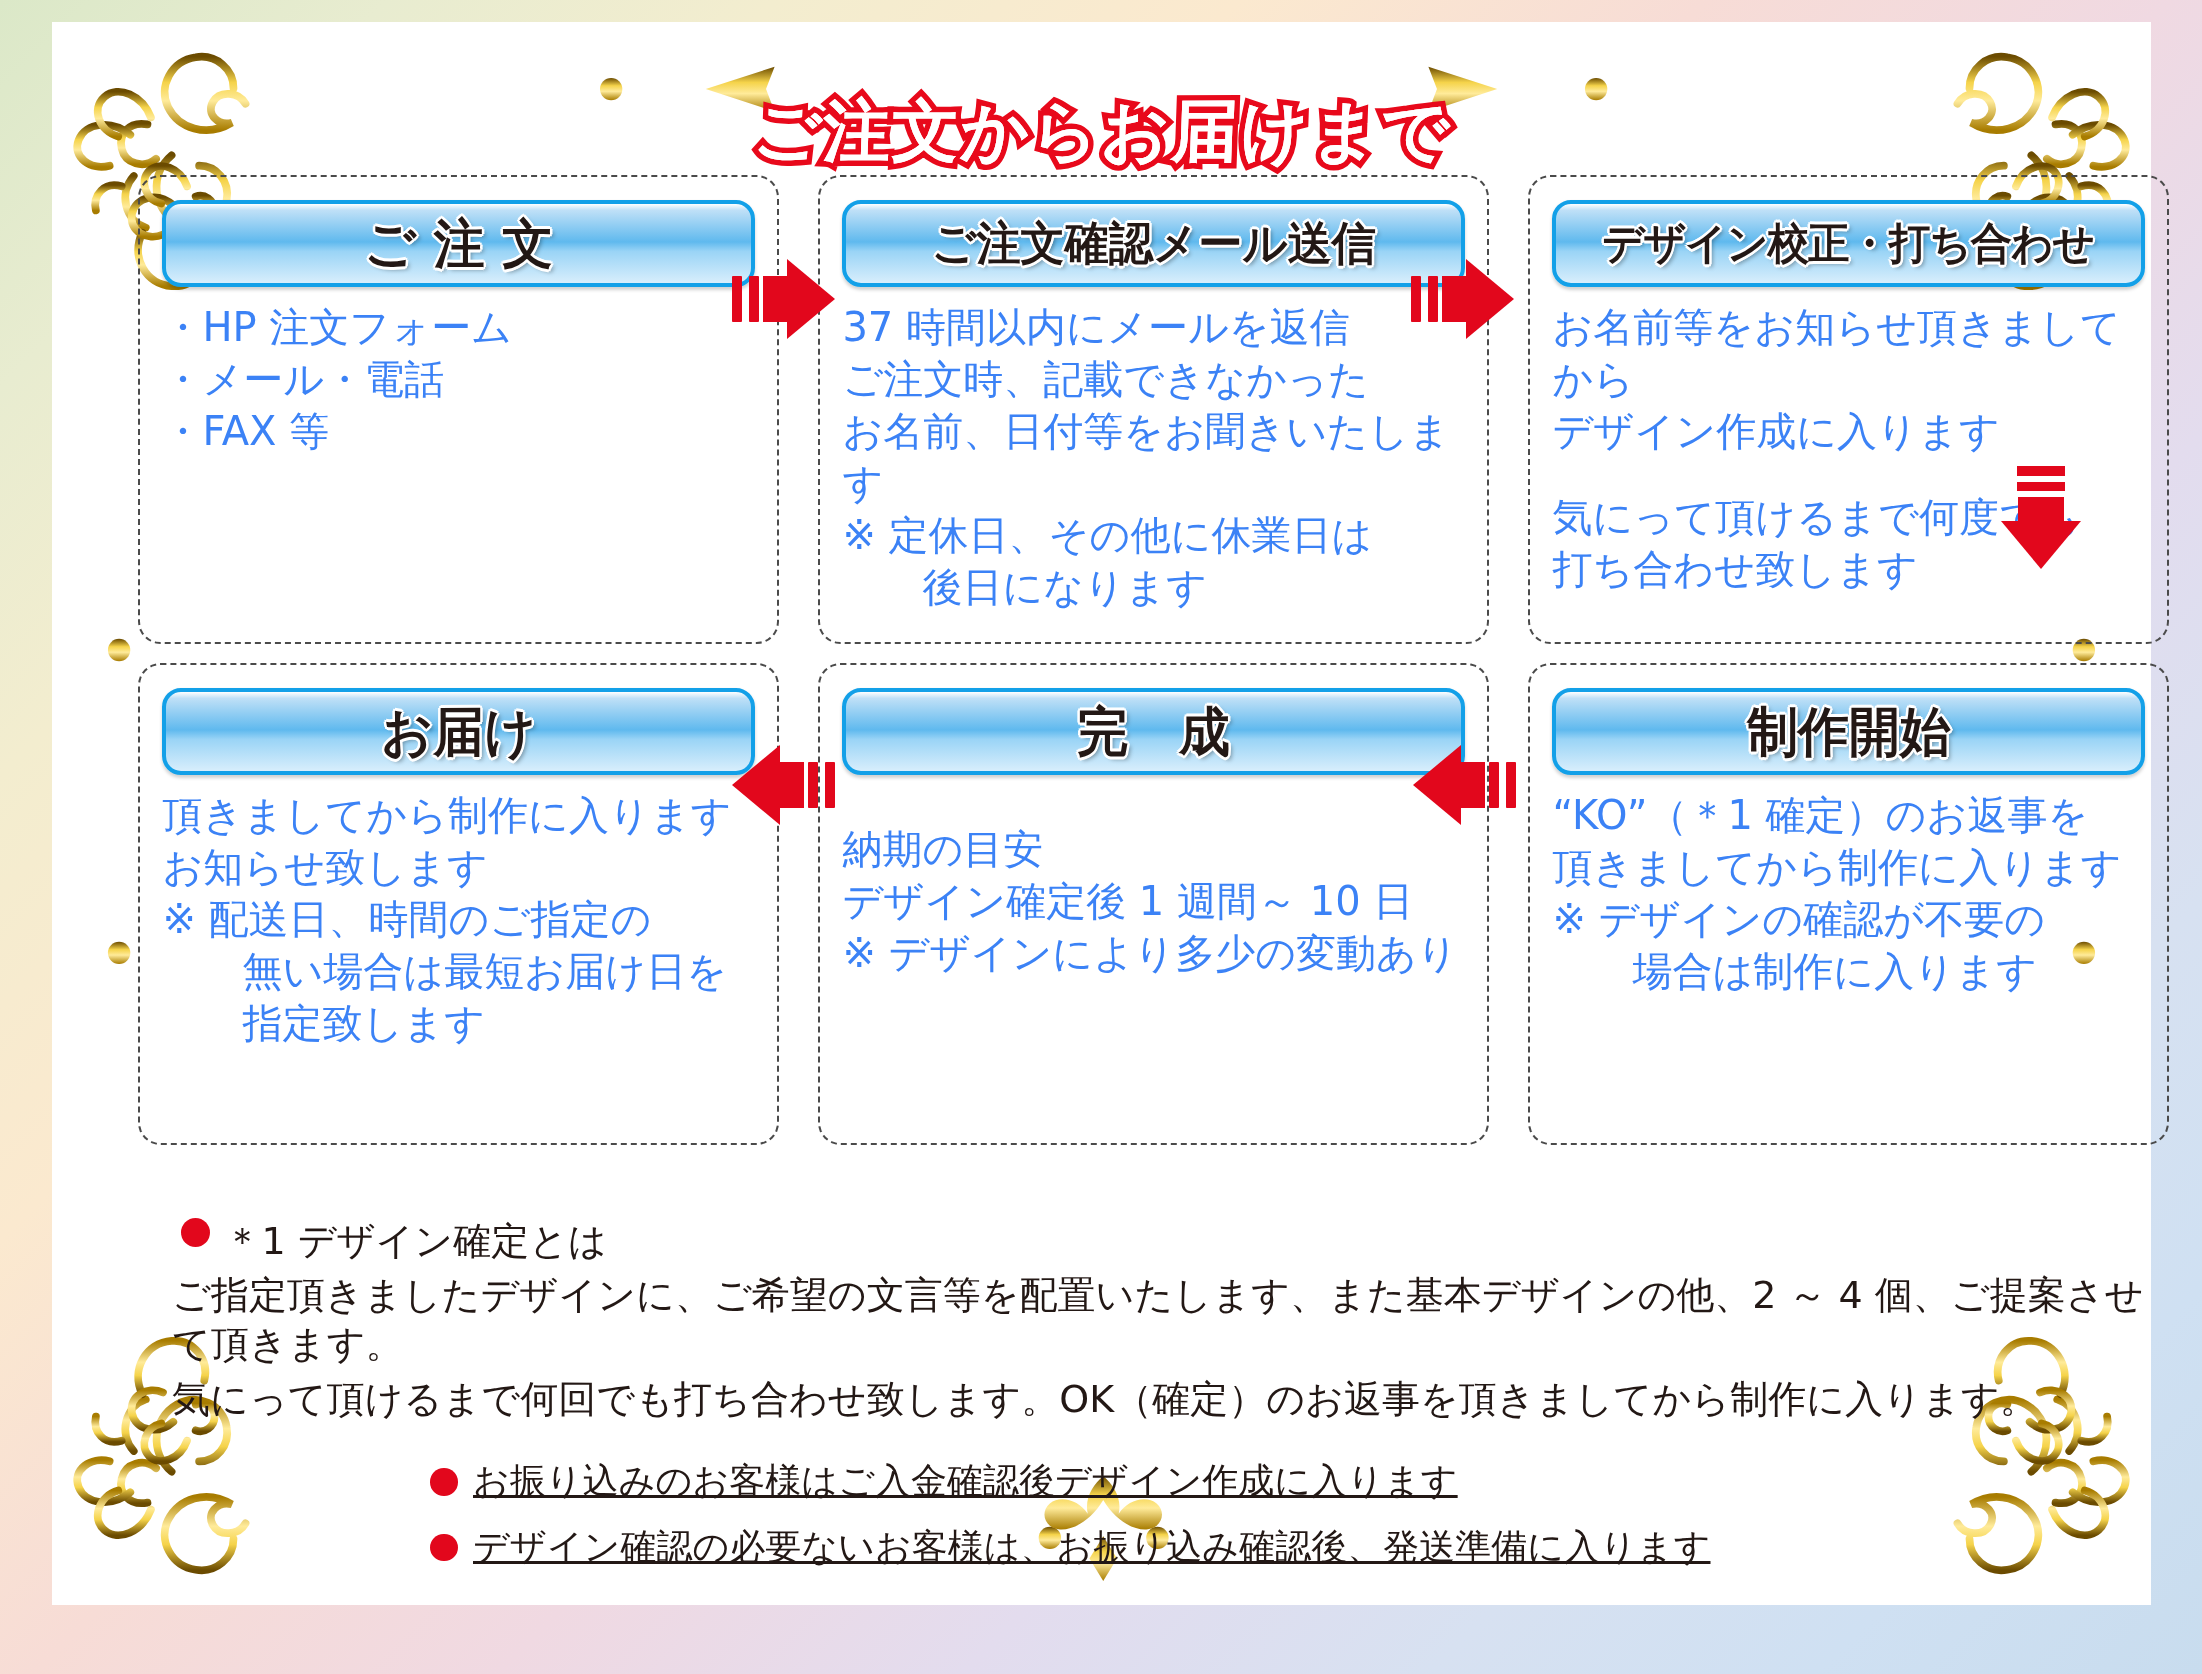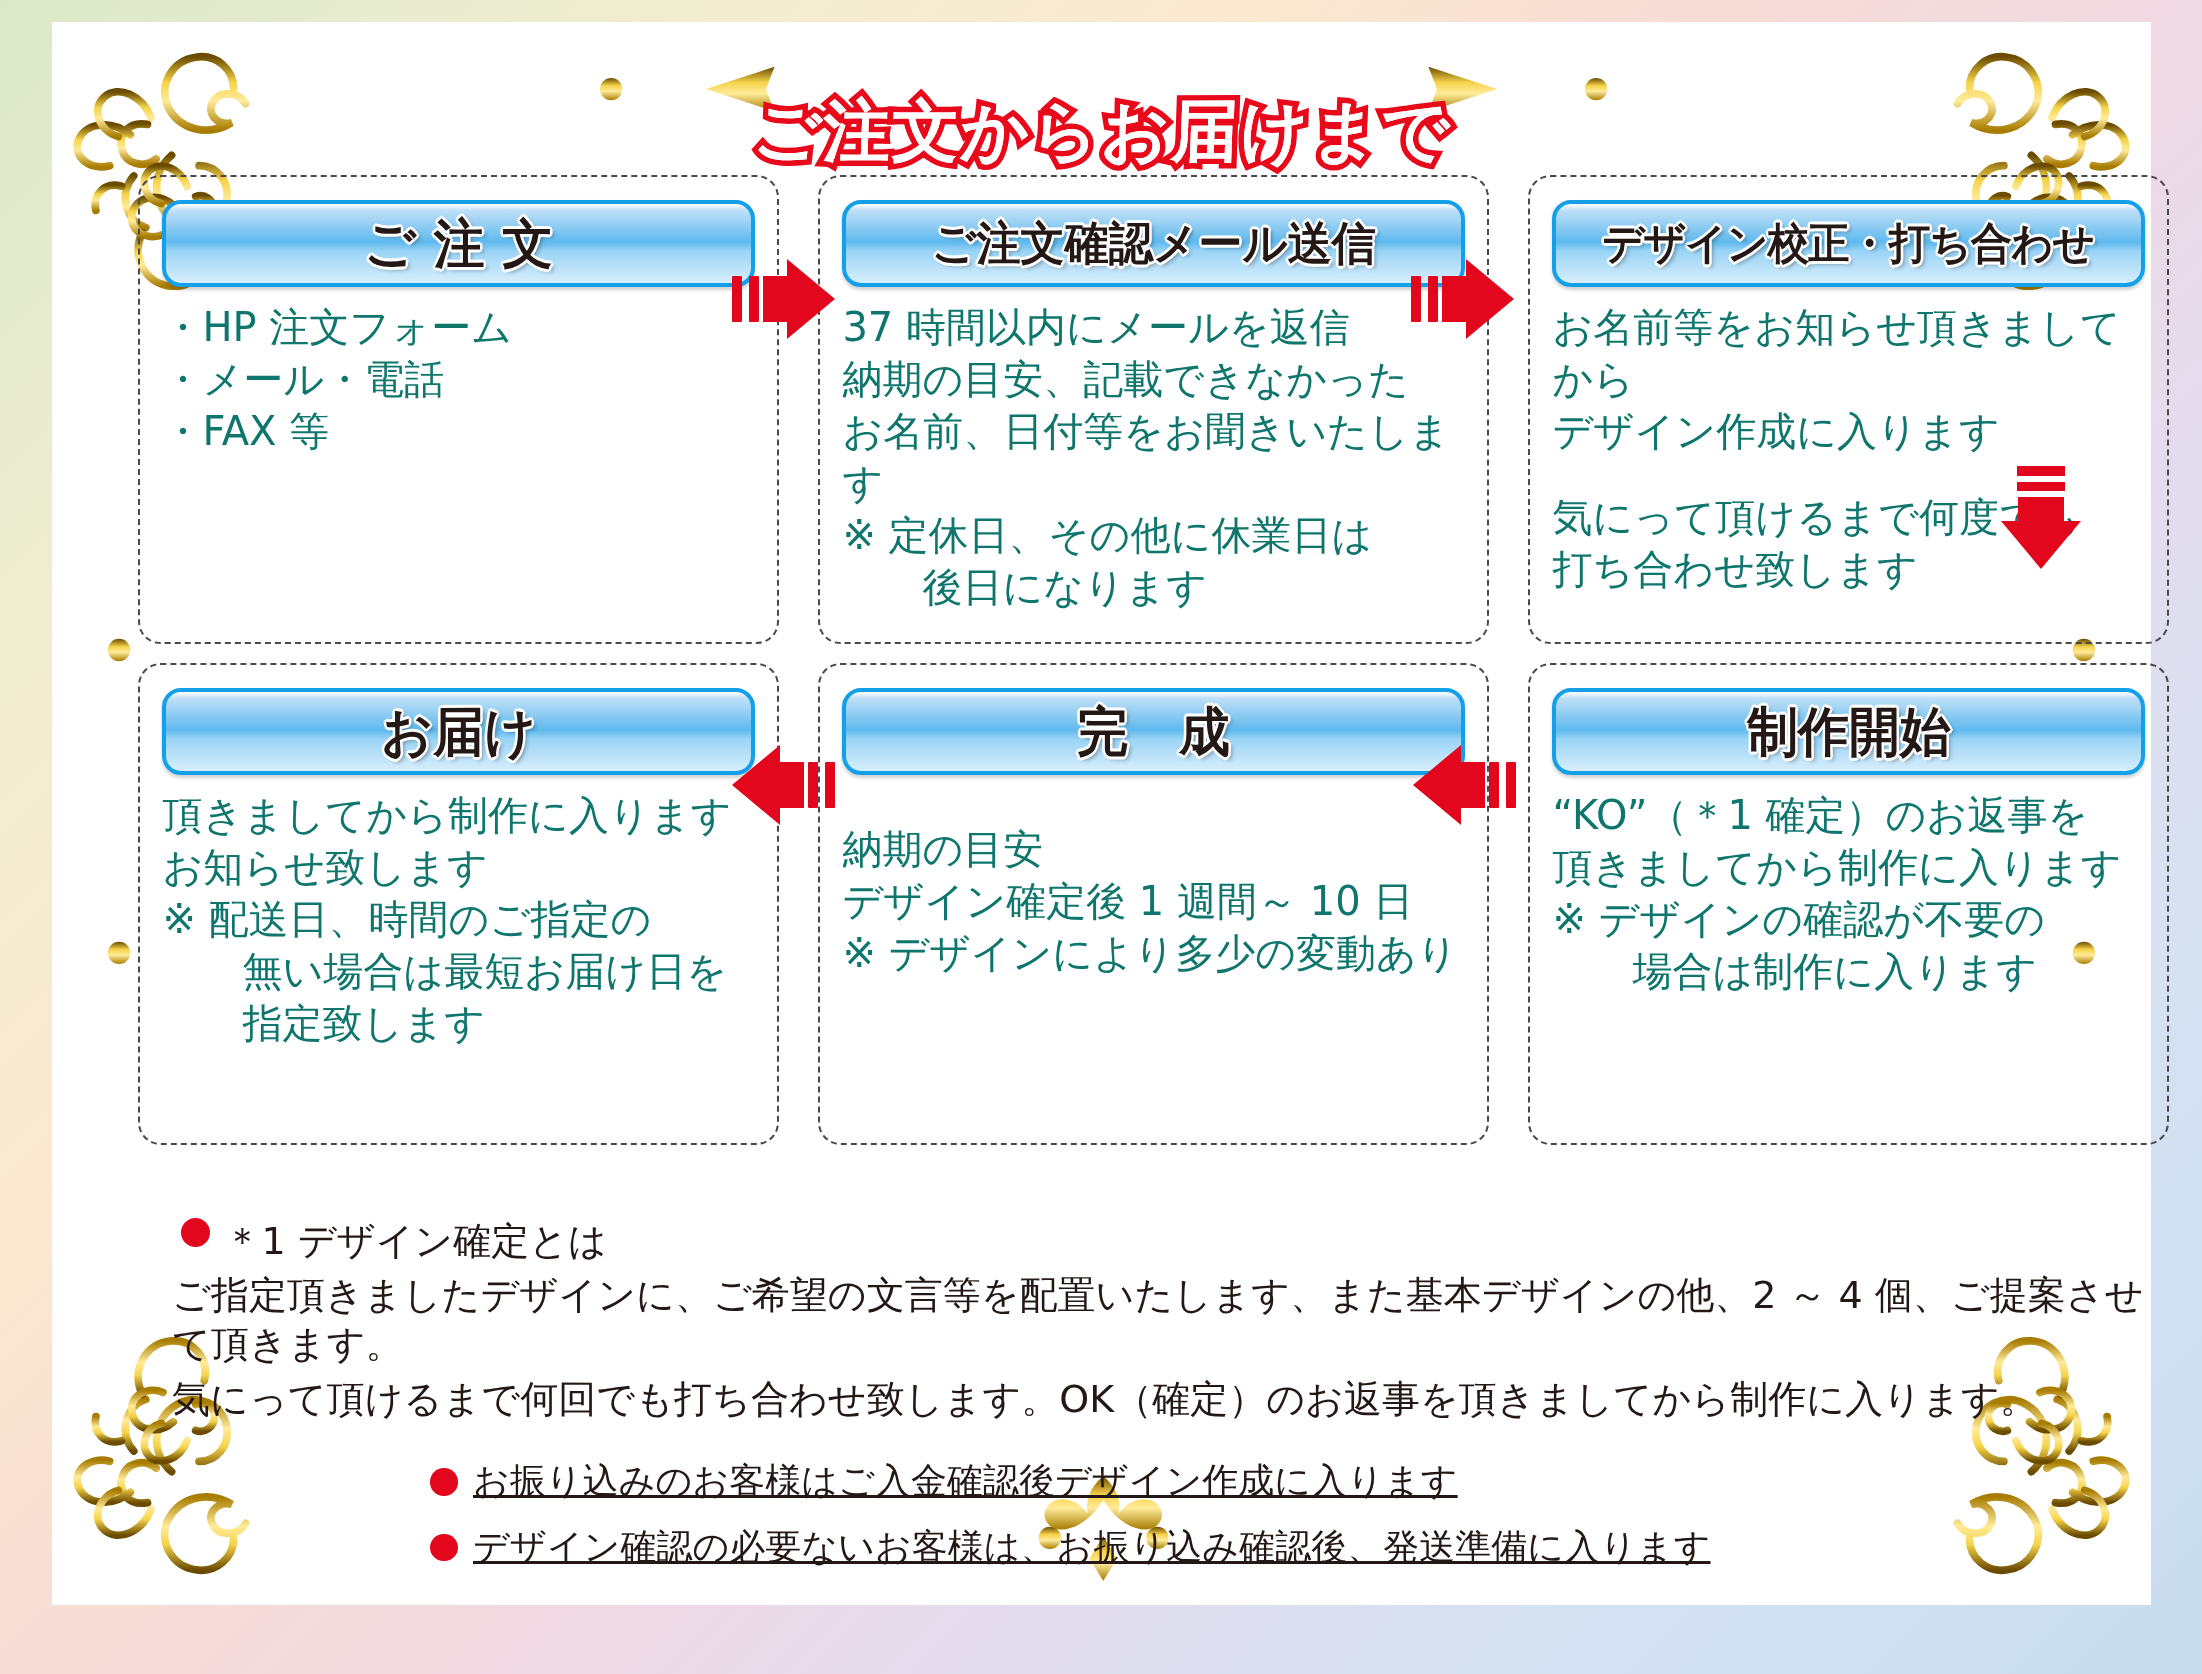--- a/index.html
+++ b/index.html
@@ -76,21 +76,21 @@
        2.6px 0 0 #fff,-2.6px 0 0 #fff,0 2.6px 0 #fff,0 -2.6px 0 #fff,
        1.7px 1.7px 0 #fff,-1.7px 1.7px 0 #fff,1.7px -1.7px 0 #fff,-1.7px -1.7px 0 #fff,
        3.4px 3.4px 4.3px rgba(0,0,0,.35);
     white-space:nowrap;
     transform:scaleX(.96);
   }
   .pill.sm span{font-size:46px;}
   .pill.xs span{font-size:43px;letter-spacing:-0.9px;}
 
   .body-txt{
-    font-size:40px;line-height:1.30;color:#0f766e;
+    font-size:40px;line-height:1.30;color:#3b82f6;
     font-weight:500;
     white-space:pre-wrap;
   }
   .gap{height:34px;}
 
   
   .arrow-h{
     position:absolute;z-index:5;display:flex;align-items:center;gap:6.9px;
   }
   .dashbar{width:13.8px;height:46px;background:#e2071c;border-radius:0.9px;}
@@ -265,21 +265,21 @@
       <div class="body-txt">・HP 注文フォーム</div>
       <div class="body-txt">・メール・電話</div>
       <div class="body-txt">・FAX 等</div>
     </div>
 
     <div class="panel">
       <div class="pill sm">
         <span>ご注文確認メール送信</span>
       </div>
       <div class="body-txt">37 時間以内にメールを返信</div>
-      <div class="body-txt">納期の目安、記載できなかった</div>
+      <div class="body-txt">ご注文時、記載できなかった</div>
       <div class="body-txt">お名前、日付等をお聞きいたします</div>
       <div class="body-txt">※ 定休日、その他に休業日は</div>
       <div class="body-txt">　　後日になります</div>
     </div>
 
     <div class="panel">
       <div class="pill xs">
         <span>デザイン校正・打ち合わせ</span>
       </div>
       <div class="body-txt">お名前等をお知らせ頂きましてから</div>

